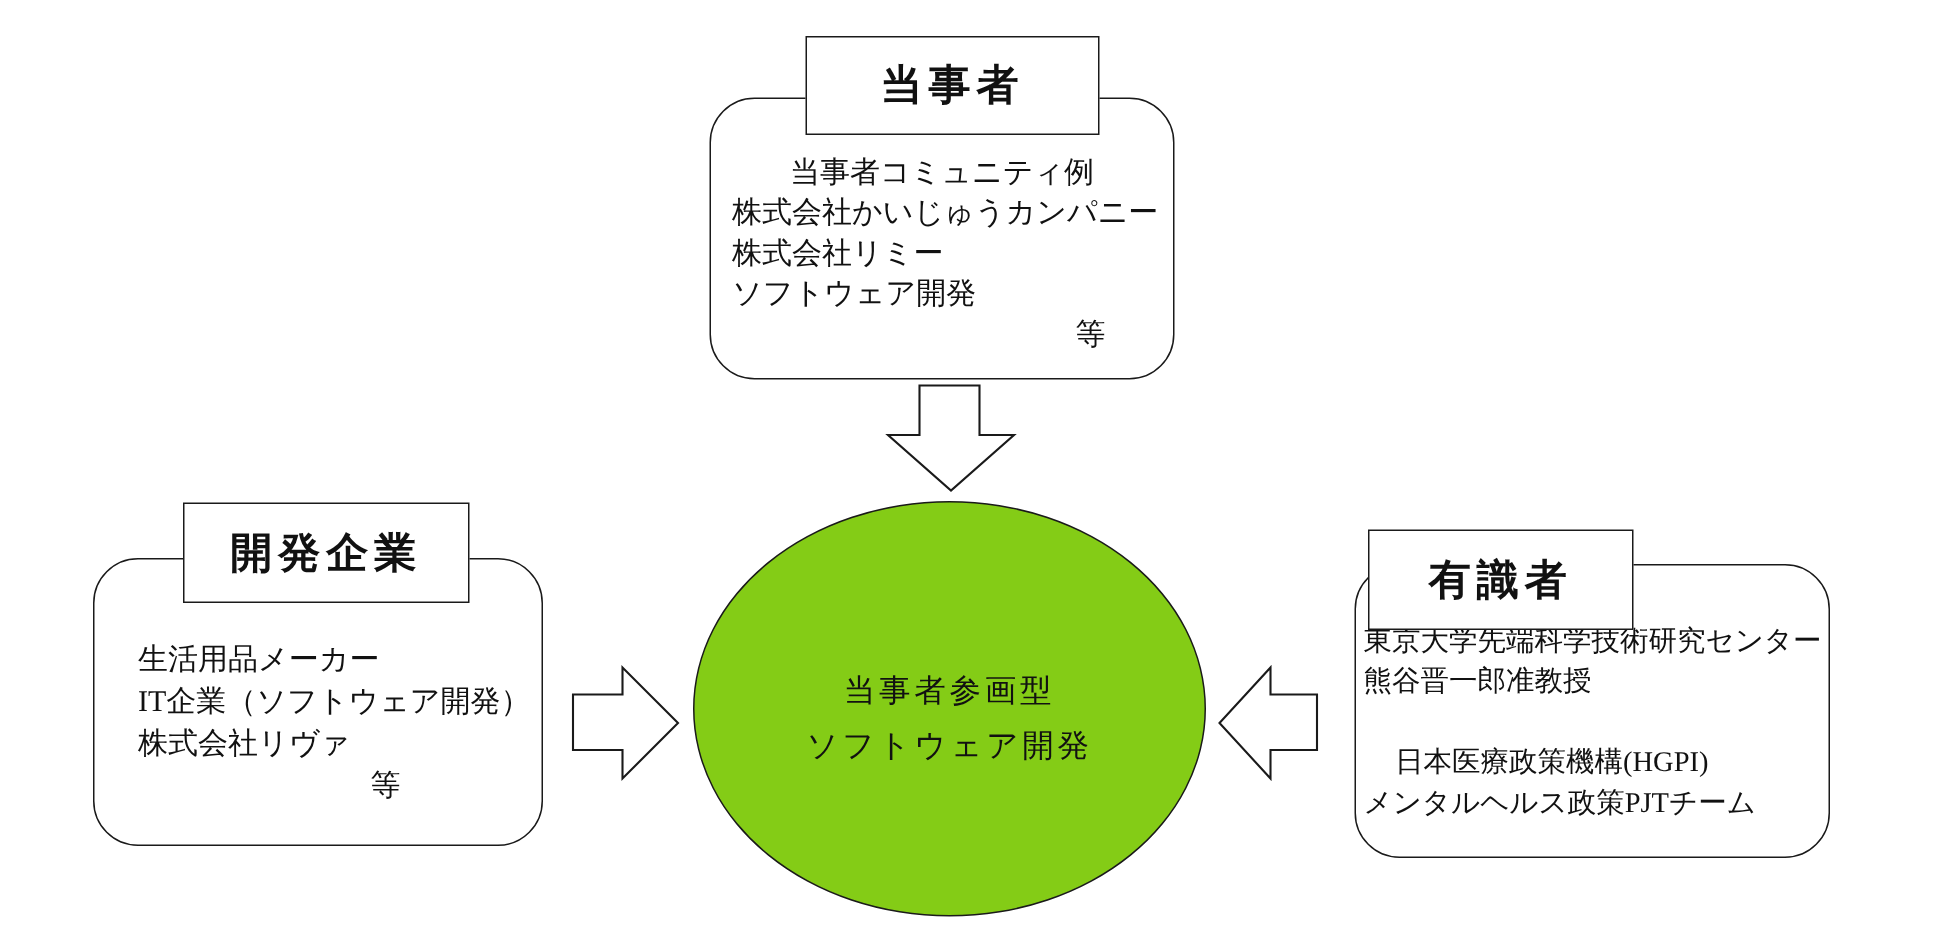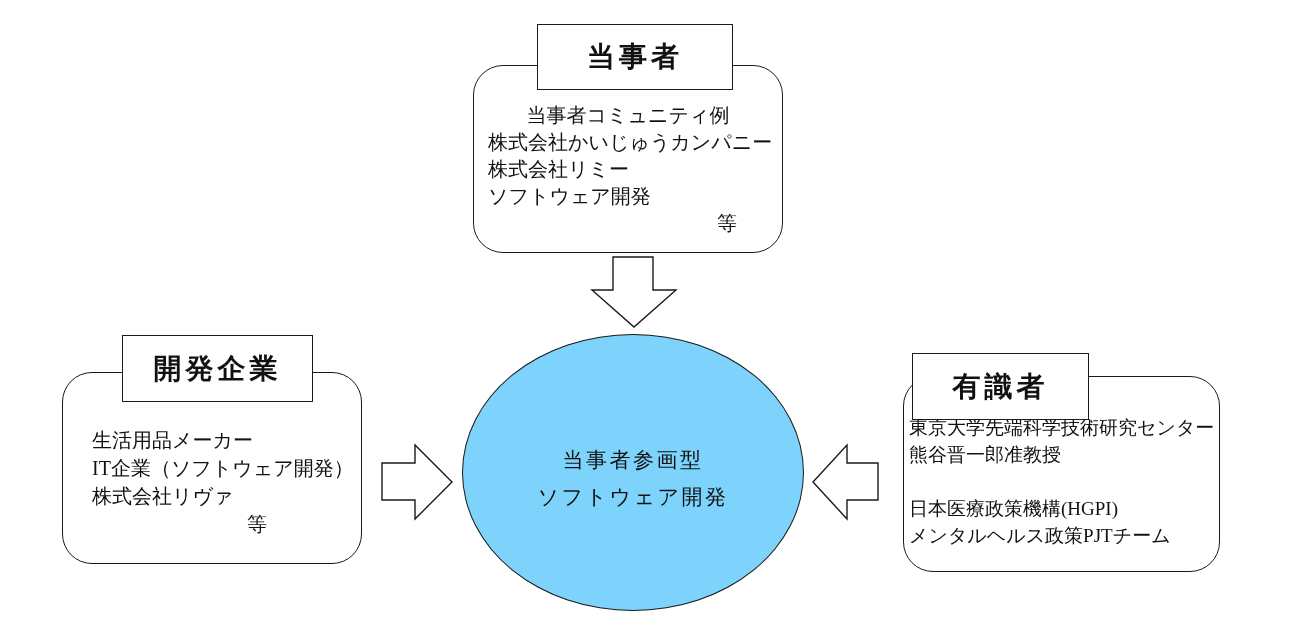--- a/index.html
+++ b/index.html
@@ -38,26 +38,26 @@
   #developers-header { left:122px; top:335px; width:191px; height:67px; }
   #developers-content{ padding-top:53px; }
   #developers-content .line { padding-left:29px; line-height:28px; }
   #developers-content .etc-line { padding-right:94px; }
 
   
   #experts-box    { left:903px; top:376px; width:317px; height:196px; }
   #experts-header { left:912px; top:353px; width:177px; height:67px;font-family:Liberation Serif, serif; }
   #experts-content{ padding-top:37px; }
   #experts-content .line { padding-left:5px; font-size:19px; }
-  #experts-content .gap-above { margin-top:27px; }
+  #experts-content .gap-above { margin-top:27px;margin-left:21px; }
 
   
   .center-ellipse {
     position:absolute; left:462px; top:334px; width:342px; height:277px;
-    border:1.4px solid #1a1a1a; border-radius:50%; background:#7dd3fc;
+    border:1.4px solid #1a1a1a; border-radius:50%; background:#84cc16;
     box-sizing:border-box; z-index:1;
     display:flex; flex-direction:column; align-items:center; justify-content:center;
     padding-top:12px;
   }
   .ellipse-line { font-size:21px; line-height:37px; letter-spacing:2.5px; white-space:nowrap; }
 </style>
 </head>
 <body>
 
 <div class="canvas">

